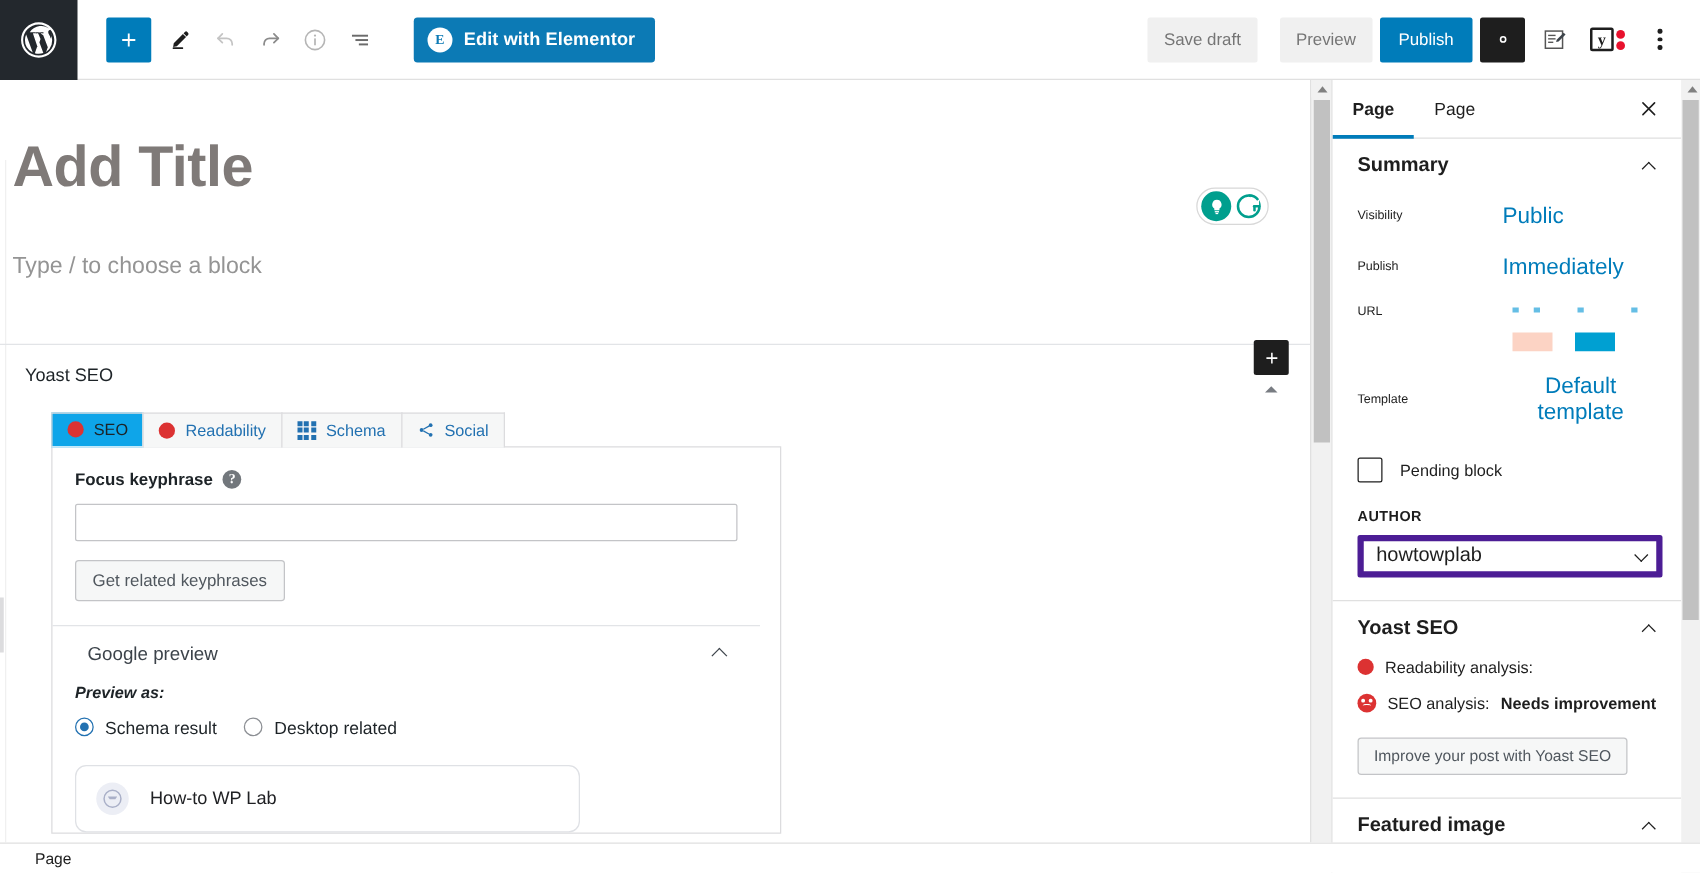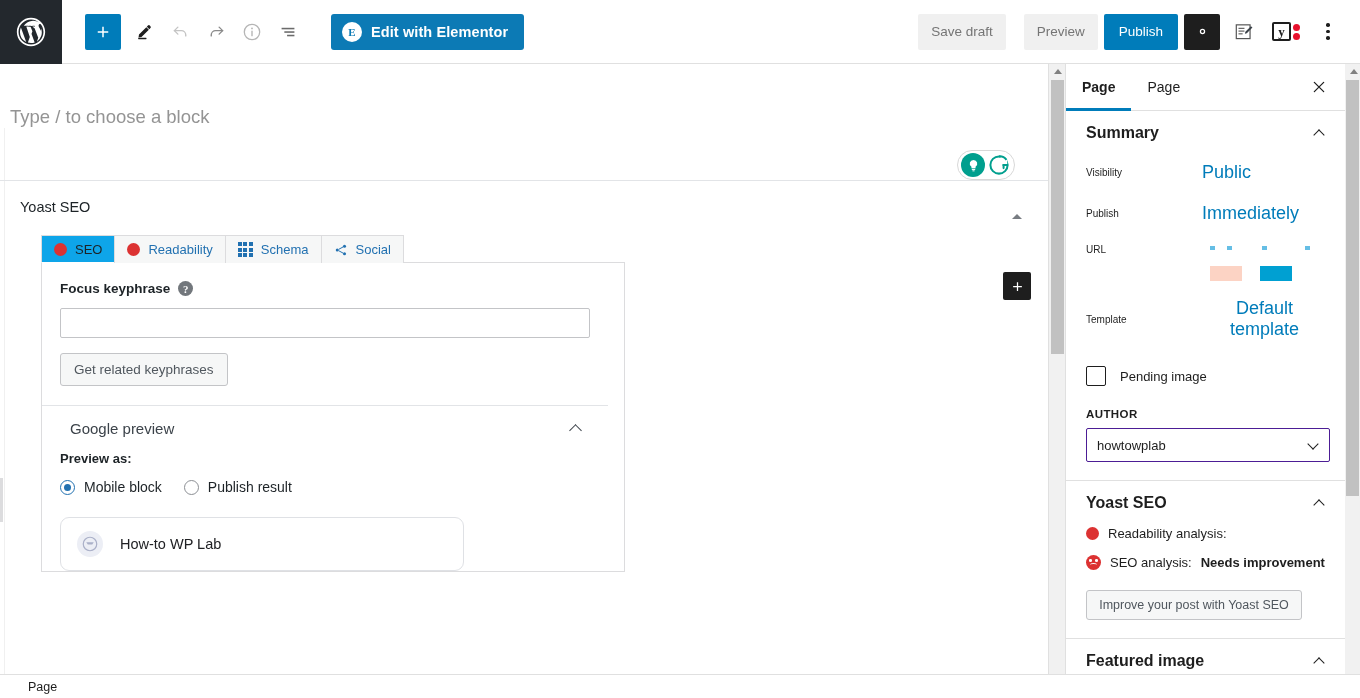--- a/index.html
+++ b/index.html
@@ -146,21 +146,21 @@
   .gp-divider { border-top: 1px solid #e2e4e7; margin: 19px -18px 0 -18px; }
   .gp-head {
     display: flex; align-items: center; justify-content: space-between;
     padding: 14px 10px 10px 10px;
   }
   .gp-title { font-size: 15px; color: #3c434a; }
   .chev-up {
     width: 9px; height: 9px; border-left: 1.6px solid #3c434a; border-top: 1.6px solid #3c434a;
     transform: rotate(45deg); display: block; margin-top: 3px;
   }
-  .preview-as { font-size: 13px; font-weight: bold; color: #1d2327; margin-top: 4px; }
+  .preview-as { font-size: 13px; font-weight: bold; color: #1d2327; margin-top: 4px; font-style: italic; }
   .radio-row { display: flex; align-items: center; gap: 22px; margin-top: 13px; }
   .radio-opt { display: flex; align-items: center; gap: 9px; font-size: 14px; color: #1d2327; cursor: pointer; }
   .radio {
     width: 15px; height: 15px; border-radius: 50%; border: 1px solid #8c8f94; background: #fff;
     display: flex; align-items: center; justify-content: center; flex: 0 0 15px;
   }
   .radio.checked { border-color: #2271b1; }
   .radio.checked::after { content: ""; width: 7px; height: 7px; border-radius: 50%; background: #2271b1; }
   .serp-card {
     margin: 22px 0 0 0; border: 1px solid #dfe1e5; border-radius: 9px;
@@ -226,22 +226,22 @@
   .url-dots i { position: absolute; top: 0; height: 4px; background: #4ab3e0; display: block; opacity: .85; }
   .url-chip { position: absolute; top: 22px; height: 15px; }
   .chip-pink { left: 18px; width: 32px; background: #fcd3c4; }
   .chip-blue { left: 68px; width: 32px; background: #00a0d2; }
   .check-row { display: flex; align-items: center; gap: 14px; margin-top: 26px; }
   .checkbox { width: 20px; height: 20px; border: 1.5px solid #1e1e1e; border-radius: 2px; background: #fff; flex: 0 0 20px; cursor: pointer; }
   .check-label { font-size: 13px; color: #1e1e1e; cursor: pointer; }
   .field-label { font-size: 11.5px; font-weight: bold; color: #1e1e1e; letter-spacing: .4px; margin-top: 22px; }
   .select-wrap { position: relative; margin-top: 8px; }
   .select-box {
-    width: 244px; height: 34px; border: 1px solid #4c1d95; border-radius: 2px;
-    display: flex; align-items: center; padding: 0 10px; font-size: 13px; color: #1e1e1e;
+    width: 244px; height: 34px; border: 5px solid #4c1d95; border-radius: 2px;
+    display: flex; align-items: center; padding: 0 10px; font-size: 16px; color: #1e1e1e;
     background: #fff; cursor: pointer;
   }
   .select-chev {
     position: absolute; right: 12px; top: 12px;
     width: 8px; height: 8px; border-right: 1.6px solid #1e1e1e; border-bottom: 1.6px solid #1e1e1e;
     transform: rotate(45deg);
   }
   .analysis-row { display: flex; align-items: center; gap: 9px; margin-top: 14px; }
   .analysis-row:first-of-type { margin-top: 20px; }
   .an-label { font-size: 13px; color: #1e1e1e; }
@@ -368,20 +368,21 @@
           </span>
       </button>
     </div>
   </div>
 
   <div class="editor">
     <div class="left-edge"></div>
     <div class="tiny-mark"></div>
 
     <div class="editor-inner">
+      <div class="post-title">Add Title</div>
 
       <div class="title-badges">
         <span class="badge-circ bulb">
           <svg width="15" height="15" viewBox="0 0 24 24">
             <path fill="#fff" d="M12 3a6 6 0 0 0-3.3 11v2.2h6.6V14A6 6 0 0 0 12 3z"></path>
             <rect x="9.3" y="17.4" width="5.4" height="1.7" fill="#fff"></rect>
             <rect x="10.3" y="19.8" width="3.4" height="1.5" fill="#fff"></rect>
           </svg>
         </span>
         <span class="badge-circ gicon">
@@ -460,25 +461,25 @@
           <div class="gp-head">
             <span class="gp-title">Google preview</span>
             <span class="chev-up"></span>
           </div>
 
           <div class="preview-as">Preview as:</div>
 
           <div class="radio-row">
             <label class="radio-opt">
               <span class="radio checked"></span>
-              <span>Mobile block</span>
+              <span>Schema result</span>
             </label>
             <label class="radio-opt">
               <span class="radio"></span>
-              <span>Publish result</span>
+              <span>Desktop related</span>
             </label>
           </div>
 
           <div class="serp-card">
             <span class="serp-fav">
               <svg width="18" height="18" viewBox="0 0 24 24">
                 <circle cx="12" cy="12" r="9" fill="none" stroke="#aab0c8" stroke-width="1.6"></circle>
                 <path fill="#aab0c8" d="M7 9.5h10l-2 3H9z"></path>
               </svg>
             </span>
@@ -537,21 +538,21 @@
         </span>
       </div>
 
       <div class="prop-row">
         <span class="prop-label">Template</span>
         <button class="prop-value">Default template</button>
       </div>
 
       <div class="check-row">
         <span class="checkbox"></span>
-        <span class="check-label">Pending image</span>
+        <span class="check-label">Pending block</span>
       </div>
 
       <div class="field-label">AUTHOR</div>
       <div class="select-wrap">
         <div class="select-box">
           <span>howtowplab</span>
         </div>
         <span class="select-chev"></span>
       </div>
     </div>

